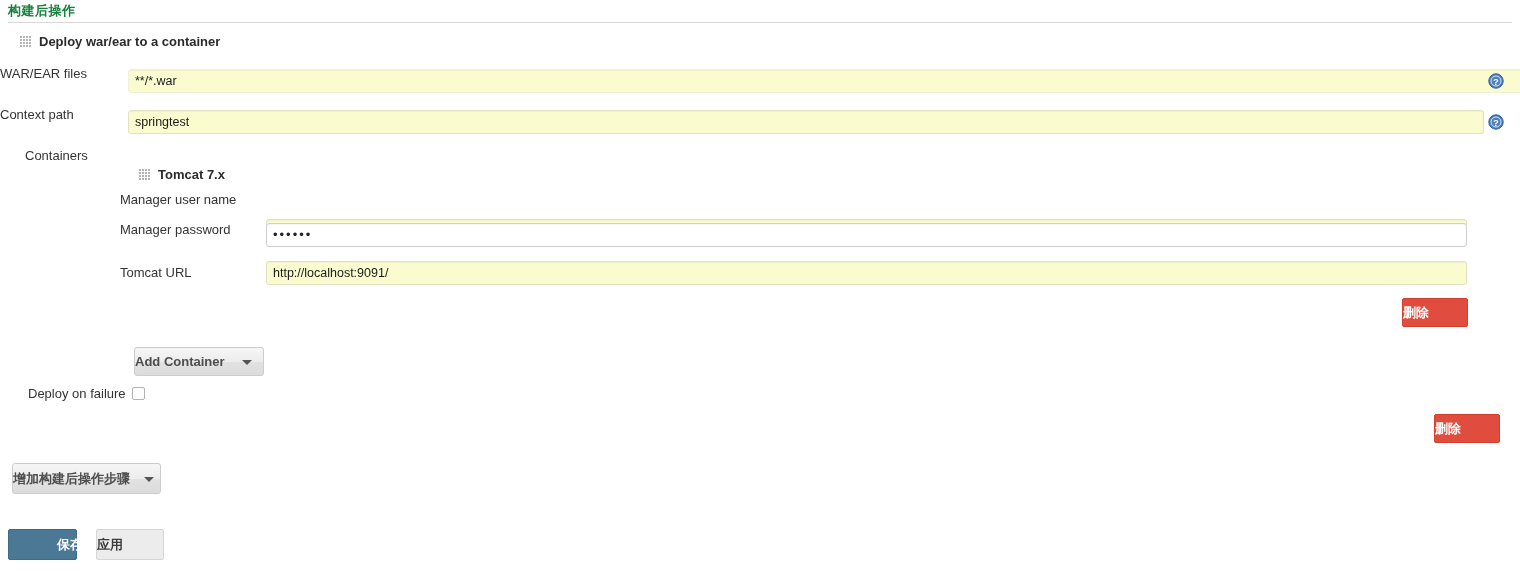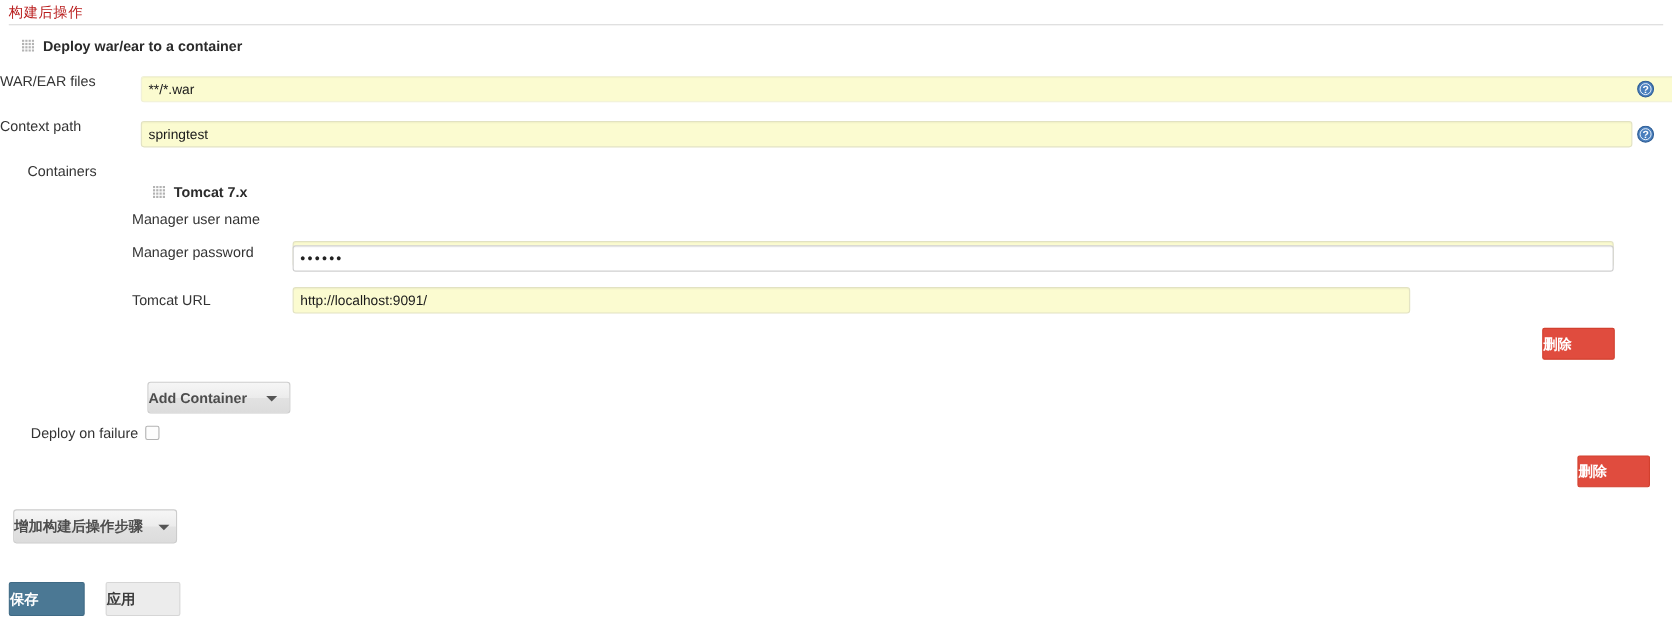--- a/index.html
+++ b/index.html
@@ -17,22 +17,22 @@
     color: #333333;
     overflow: hidden;
   }
 
   
   .section-header {
     position: absolute;
     left: 8px;
     top: 2px;
     font-size: 13px;
-    font-weight: normal;
-    color: #b91c1c;
+    font-weight: bold;
+    color: #15803d;
     letter-spacing: 0.5px;
   }
   .section-rule {
     position: absolute;
     left: 8px;
     top: 22px;
     width: 1504px;
     height: 1px;
     background: #d9d9d9;
   }
@@ -247,33 +247,33 @@
   </span><span class="t">Tomcat 7.x</span>
 </div>
 
 <div class="lbl" style="left:120px; top:192px; width:144px;">Manager user name</div>
 <div class="field" style="left:266px; top:187px; width:1201px;margin-top:32px;">tomcat</div>
 
 <div class="lbl" style="left:120px; top:222px; width:136px;">Manager password</div>
 <div class="field plain" style="left:266px; top:223px; width:1201px;"><span class="dots">••••••</span></div>
 
 <div class="lbl" style="left:120px; top:265px; width:97px;">Tomcat URL</div>
-<div class="field" style="left:266px; top:261px; width:1016px;">http://localhost:9091/</div>
+<div class="field" style="left:266px; top:261px; width:1201px;">http://localhost:9091/</div>
 
 <div class="btn btn-red" style="left:1402px; top:298px; width:66px; height:29px; line-height:27px;">删除</div>
 
 <div class="btn btn-grey" style="left:134px; top:347px; width:130px; height:29px; line-height:27px;">
   <span>Add Container</span>
   <span class="caret" style="margin-left:14px;"></span>
 </div>
 
 <div class="lbl-left" style="left:28px; top:386px;">Deploy on failure</div>
 <div class="cbox" style="left:132px; top:387px;"></div>
 
 <div class="btn btn-red" style="left:1434px; top:414px; width:66px; height:29px; line-height:27px;">删除</div>
 
 <div class="btn btn-grey" style="left:12px; top:463px; width:149px; height:31px; line-height:29px;">
   <span>增加构建后操作步骤</span>
   <span class="caret" style="margin-left:10px;"></span>
 </div>
 
-<div class="btn btn-blue" style="left:8px; top:529px; width:69px; height:31px; line-height:29px;">保存</div>
+<div class="btn btn-blue" style="left:8px; top:529px; width:69px; height:31px; line-height:29px;padding-left:48px;">保存</div>
 <div class="btn btn-grey-flat" style="left:96px; top:529px; width:68px; height:31px; line-height:29px;">应用</div>
 
 </body></html>

